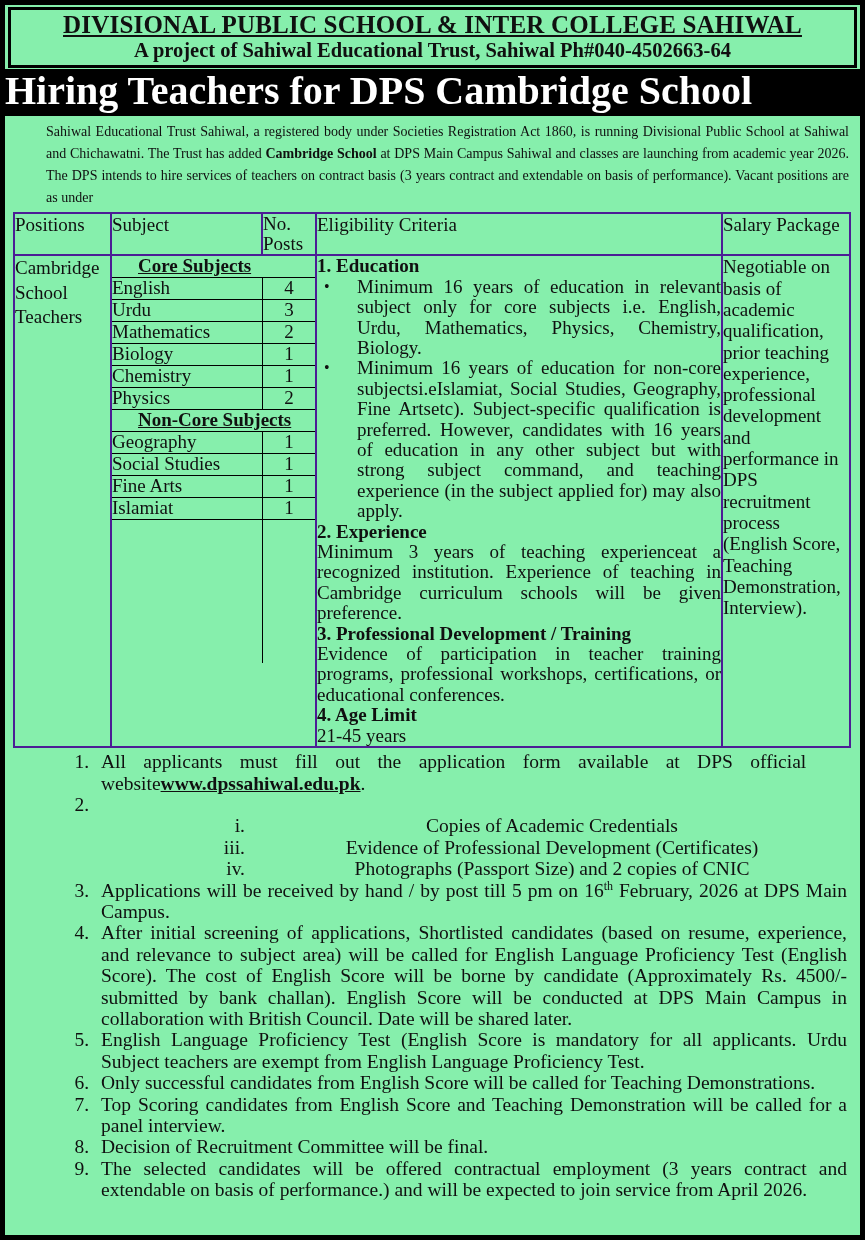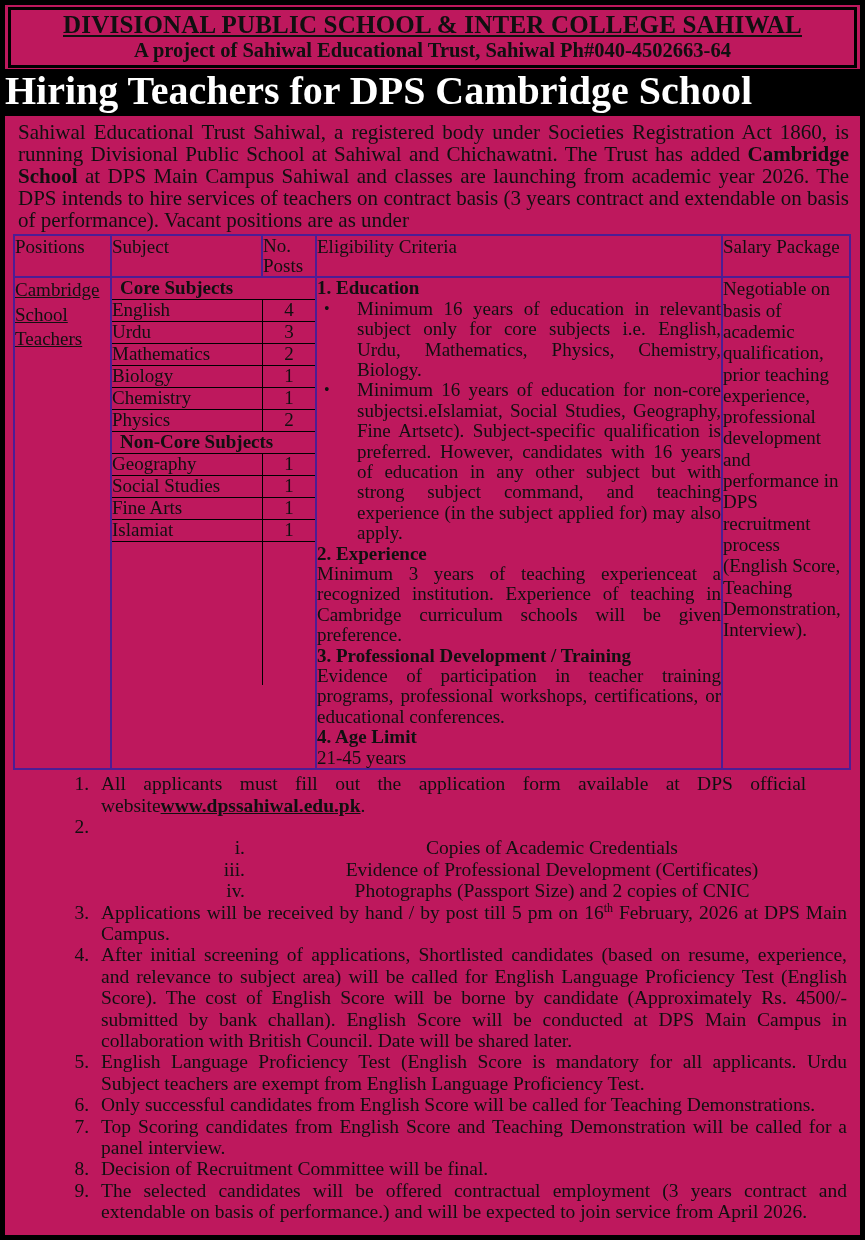--- a/index.html
+++ b/index.html
@@ -1,38 +1,38 @@
 <!DOCTYPE html>
 <html><head>
 <meta charset="utf-8">
 <style>
   html,body{margin:0;padding:0;background:#e8e8e8;}
   body{width:865px;height:1240px;position:relative;font-family:"Liberation Serif","DejaVu Serif",serif;color:#101010;}
-  .frame{position:absolute;inset:0;background:#be185d;border:5px solid #000;box-sizing:border-box;
+  .frame{position:absolute;inset:0;background:#86efac;border:5px solid #000;box-sizing:border-box;
          display:flex;flex-direction:column;overflow:hidden;}
   
   .header-box{margin:2px 3px 0 3px;border:3px solid #000;text-align:center;padding:1px 0 3px 0;}
   .doc-title{font-size:25px;font-weight:bold;text-decoration:underline;line-height:1.12;letter-spacing:.2px;}
   .doc-subtitle{font-size:20.5px;font-weight:bold;line-height:1.1;}
   
   .banner{background:#000;color:#fff;text-align:left;font-weight:bold;font-size:40px;line-height:1.12;
           padding:0 0 3px 0;margin-top:1px;}
   
-  .intro{padding:5px 11px 3px 13px;font-size:21px;line-height:22px;text-align:justify;}
+  .intro{padding:5px 11px 3px 13px;font-size:14px;line-height:22px;text-align:justify;margin-left:28px;}
   
   .main-table{border-collapse:collapse;margin-left:8px;width:836px;table-layout:fixed;font-size:19px;}
   .main-table th,.main-table td{border:2px solid #4c1d95;vertical-align:top;padding:0;text-align:left;font-weight:normal;}
   .main-table th{height:40px;font-size:19px;}
   .th-pad{padding:1px 4px 0 8px;}
   .th-posts{text-align:center;white-space:pre-line;line-height:1.05;padding-top:1px;margin-top:48px;}
-  .pos-cell{padding:17px 4px 0 9px;line-height:1.28;text-decoration:underline;}
+  .pos-cell{padding:17px 4px 0 9px;line-height:1.28;}
   .subject-td{padding:0;}
   .subject-list{display:flex;flex-direction:column;height:407px;}
   .srow{display:flex;border-bottom:1.5px solid #000;height:21px;line-height:20px;flex:none;overflow:hidden;}
-  .srow.group{font-weight:bold;padding-left:8px;}
+  .srow.group{font-weight:bold;padding-left:26px;text-decoration:underline;}
   .sname{flex:1;border-right:1.5px solid #000;}
   .sposts{width:52px;flex:none;text-align:center;}
   .srow.filler{flex:1;height:auto;border-bottom:none;}
   .elig-cell{padding:1px 6px 2px 6px;line-height:20.4px;}
   .eheading{font-weight:bold;}
   .ebullet{display:flex;}
   .edot{width:33px;flex:none;padding-left:7px;font-size:16px;}
   .ebtext{flex:1;text-align:justify;}
   .epara{text-align:justify;}
   .salary-cell{padding:1px 3px 0 6px;line-height:21.3px;}

